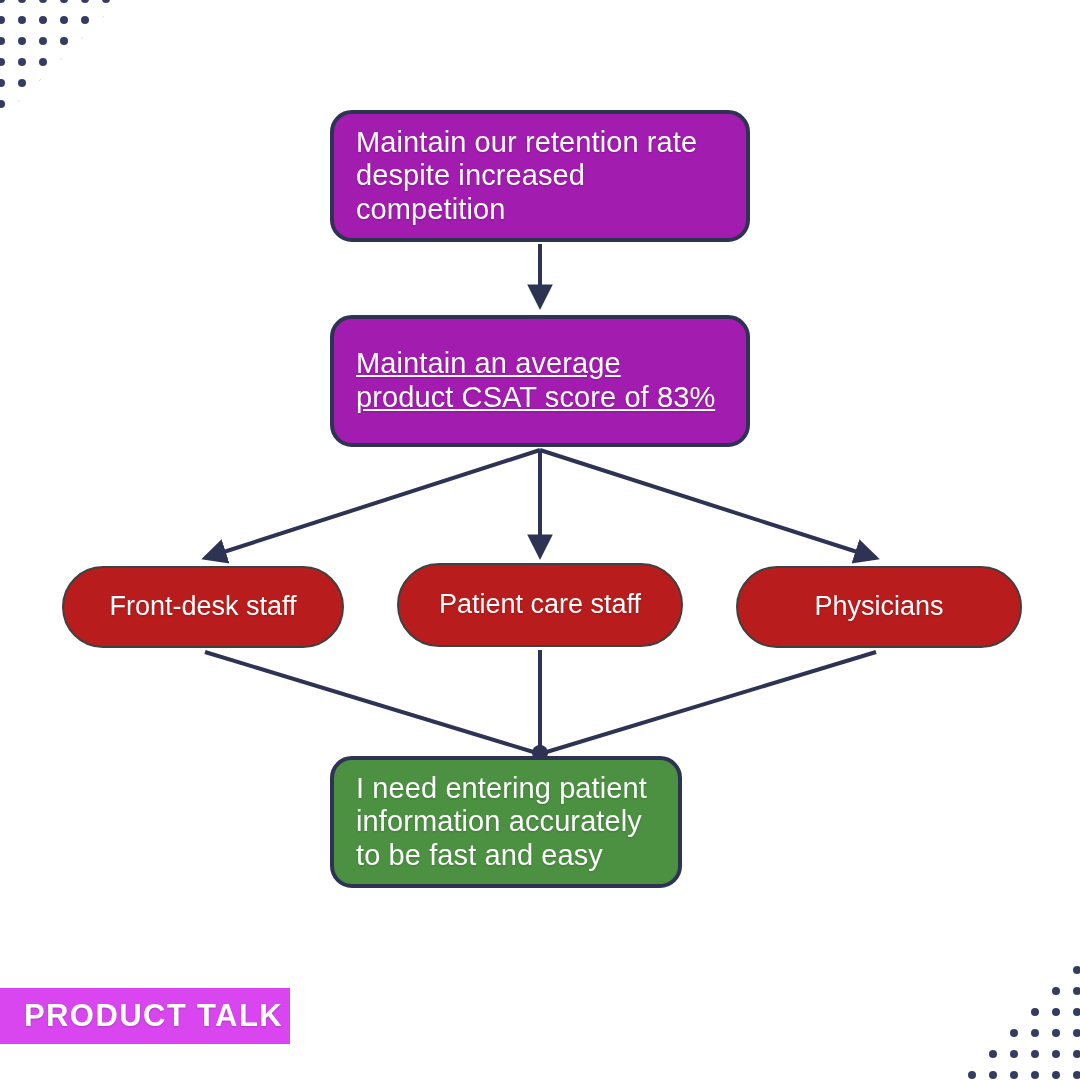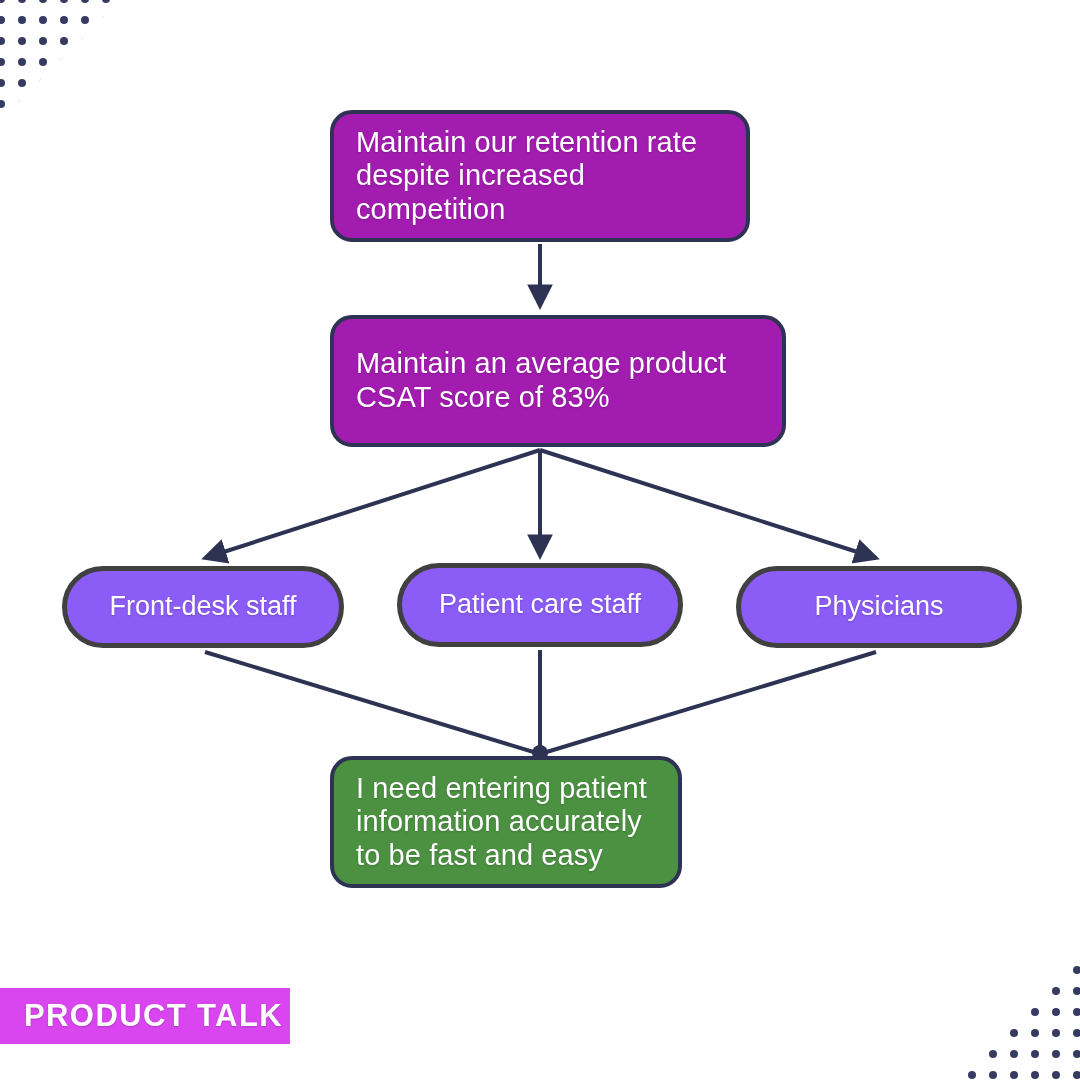--- a/index.html
+++ b/index.html
@@ -54,32 +54,32 @@
     padding: 16px 22px;
     font-size: 29px;
     line-height: 1.16;
     letter-spacing: 0.1px;
   }
   .node-teal { background: #a21caf; }
   .node-green { background: #4b9141; }
 
   
   .node-pill {
-    background: #8b5cf6;
-    border: 5px solid #404040;
+    background: #b91c1c;
+    border: 2px solid #404040;
     border-radius: 999px;
     justify-content: center;
     font-size: 27px;
     line-height: 1.1;
     text-align: center;
   }
 
   
   #node-objective { left: 330px;  top: 110px; width: 420px; height: 132px; }
-  #node-csat      { left: 330px;  top: 315px; width: 456px; height: 132px; }
+  #node-csat      { left: 330px;  top: 315px; width: 420px; height: 132px; text-decoration: underline; }
   #node-p0        { left: 62px;   top: 566px; width: 282px; height: 82px; }
   #node-p1        { left: 397px;  top: 563px; width: 286px; height: 84px; }
   #node-p2        { left: 736px;  top: 566px; width: 286px; height: 82px; }
   #node-need      { left: 330px;  top: 756px; width: 352px; height: 132px; }
 
   
   #brand-badge {
     position: absolute;
     left: 0;
     top: 988px;

